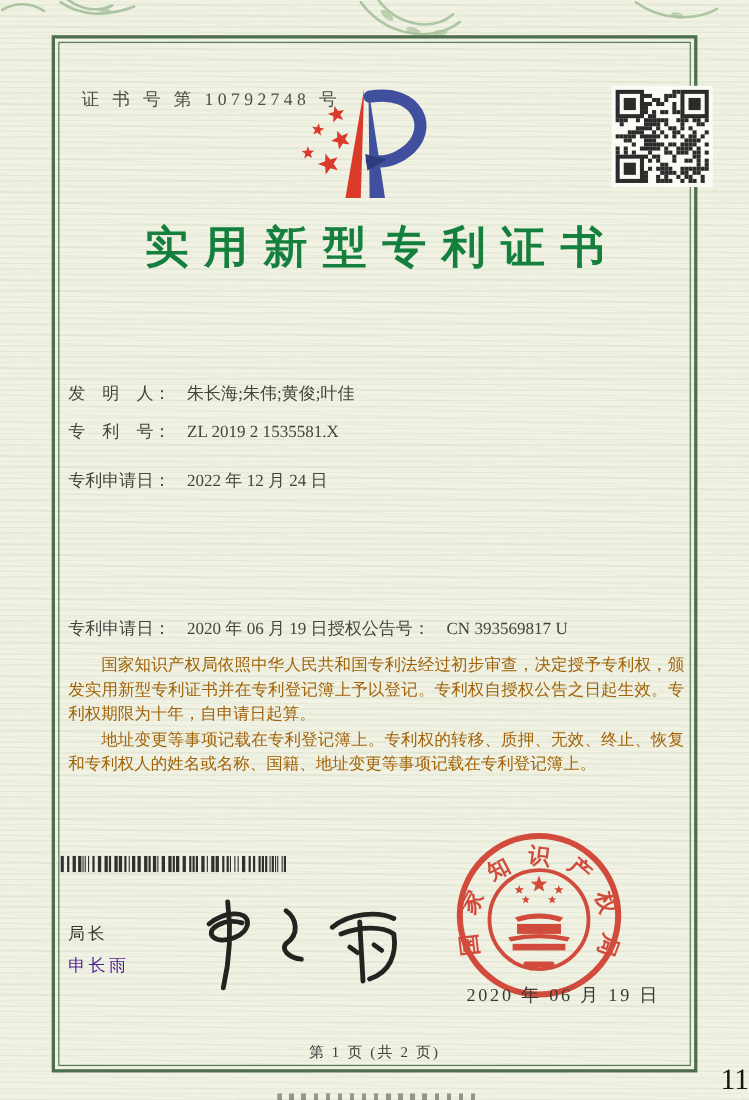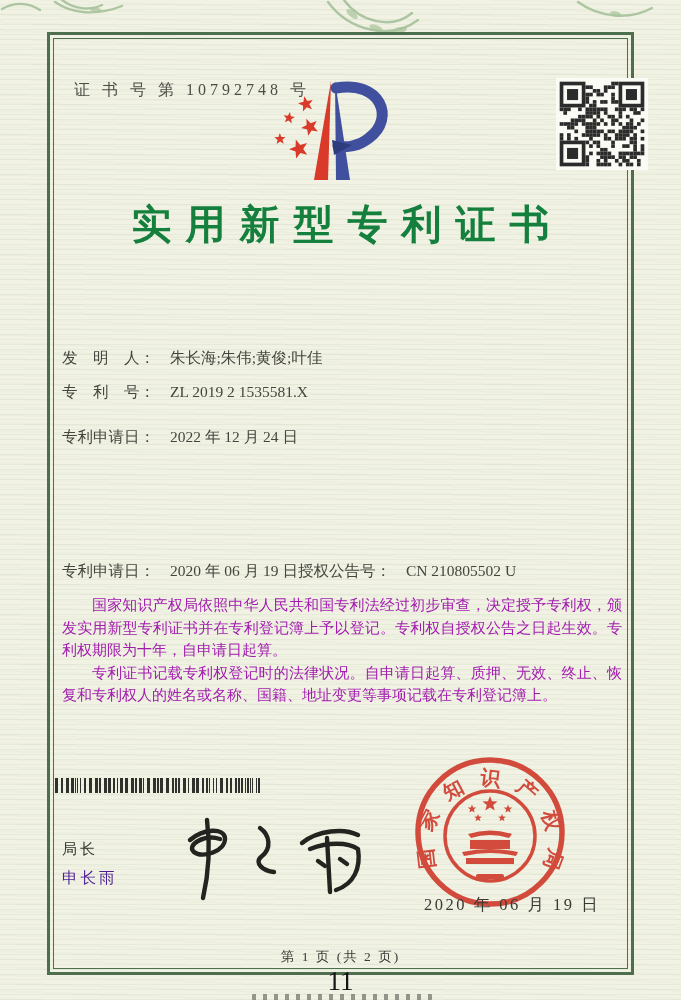--- a/index.html
+++ b/index.html
@@ -44,38 +44,38 @@
   }
   .field-row{
     position:absolute;left:62px;height:24px;font-size:15.5px;color:#45453f;
     white-space:nowrap;
   }
   .field-row .lbl{display:inline-block;min-width:106px;}
   .field-row .val{margin-left:2px;}
   .grant-right{}
   .body-text{
     position:absolute;left:62px;top:594px;width:560px;
-    font-size:15px;line-height:22.6px;text-align:justify;color:#a21caf;
+    font-size:15px;line-height:22.6px;text-align:justify;color:#a16207;
   }
   .body-text p{margin:0;text-indent:2em;}
   .barcode{position:absolute;left:55px;top:778px;width:205px;height:15px;}
   .director-title{position:absolute;left:62px;top:840px;font-size:15px;letter-spacing:3px;color:#33332f;font-family:Liberation Mono, monospace;}
   .director-name{position:absolute;left:62px;top:868px;font-size:15.5px;letter-spacing:3px;color:#4c1d95;}
   .signature{position:absolute;left:168px;top:808px;width:210px;height:102px;}
   .seal{position:absolute;left:410px;top:756px;width:160px;height:158px;opacity:.9;}
   .seal-date{
     position:absolute;left:424px;top:894px;font-size:16.5px;letter-spacing:2.5px;
     color:#3a3a35;white-space:nowrap;
   }
   .page-footer{
     position:absolute;left:0;right:0;top:948px;text-align:center;
     font-size:13.5px;letter-spacing:2px;color:#3c3c38;
   }
   .below-number{
-    position:absolute;left:0;right:0;top:968px;text-align:center;
+    position:absolute;left:0;right:0;top:968px;text-align:right;
     font-size:27px;color:#161616;line-height:1;
   }
   .cutoff-strip{
     position:absolute;left:252px;top:994px;width:180px;height:6px;opacity:.55;
     background:repeating-linear-gradient(90deg,#4a4a44 0 4px, transparent 4px 11px);
     border-radius:1px;
   }
   .vines{position:absolute;left:0;top:0;width:681px;height:58px;pointer-events:none;}
 </style>
 </head>
@@ -326,26 +326,26 @@
   <div class="field-row" style="top:348px">
     <span class="lbl">发　明　人：</span><span class="val">朱长海;朱伟;黄俊;叶佳</span>
   </div>
   <div class="field-row" style="top:382px">
     <span class="lbl">专　利　号：</span><span class="val">ZL 2019 2 1535581.X</span>
   </div>
   <div class="field-row" style="top:427px">
     <span class="lbl">专利申请日：</span><span class="val">2022 年 12 月 24 日</span>
   </div>
   <div class="field-row" style="top:561px">
-    <span class="lbl">专利申请日：</span><span class="val">2020 年 06 月 19 日</span><span class="lbl grant-right">授权公告号：</span><span class="val">CN 210805502 U</span>
+    <span class="lbl">专利申请日：</span><span class="val">2020 年 06 月 19 日</span><span class="lbl grant-right">授权公告号：</span><span class="val">CN 393569817 U</span>
   </div>
 
   <div class="body-text">
     <p>国家知识产权局依照中华人民共和国专利法经过初步审查，决定授予专利权，颁发实用新型专利证书并在专利登记簿上予以登记。专利权自授权公告之日起生效。专利权期限为十年，自申请日起算。</p>
-    <p>专利证书记载专利权登记时的法律状况。自申请日起算、质押、无效、终止、恢复和专利权人的姓名或名称、国籍、地址变更等事项记载在专利登记簿上。</p>
+    <p>地址变更等事项记载在专利登记簿上。专利权的转移、质押、无效、终止、恢复和专利权人的姓名或名称、国籍、地址变更等事项记载在专利登记簿上。</p>
   </div>
 
   <svg class="barcode" viewBox="0 0 205 15" id="barcode-svg">
       <rect x="0" y="0" width="3" height="15" fill="#30302c"></rect>
       <rect x="6" y="0" width="2" height="15" fill="#30302c"></rect>
       <rect x="11" y="0" width="3" height="15" fill="#30302c"></rect>
       <rect x="16" y="0" width="3" height="15" fill="#30302c"></rect>
       <rect x="20" y="0" width="1" height="15" fill="#30302c"></rect>
       <rect x="22" y="0" width="1" height="15" fill="#30302c"></rect>
       <rect x="25" y="0" width="1" height="15" fill="#30302c"></rect>

